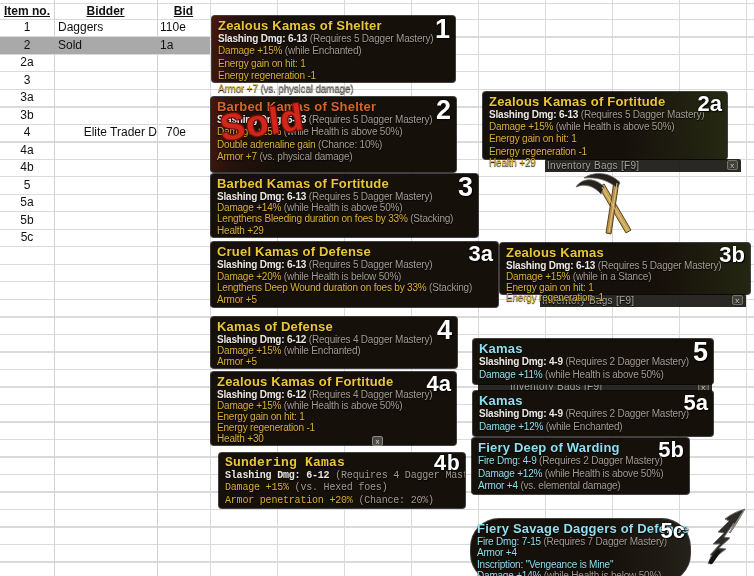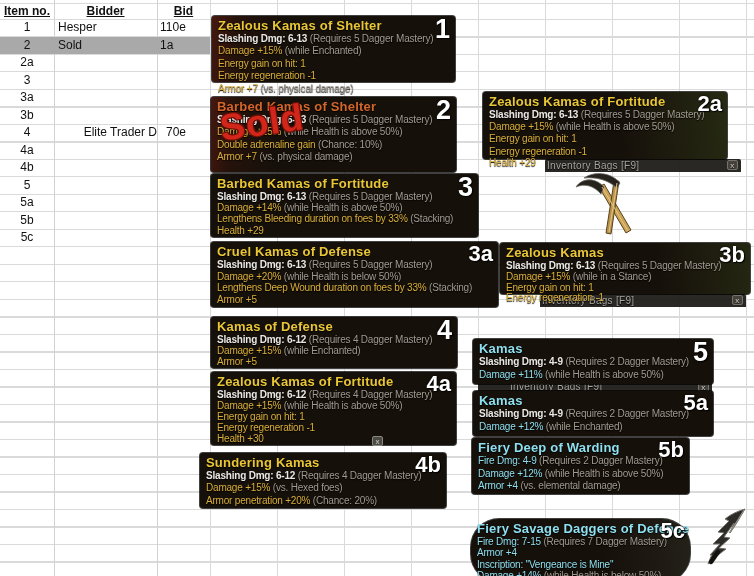--- a/index.html
+++ b/index.html
@@ -57,21 +57,21 @@
   <div class="gridh"></div>
   <div class="gridv"></div>
   <div class="colline" style="left:54px"></div>
   <div class="colline" style="left:157px"></div>
 
   <div id="auction-table">
       <div class="hdr" style="left: 0px; width: 54px;">Item no.</div>
       <div class="hdr" style="left: 54px; width: 103px;">Bidder</div>
       <div class="hdr" style="left: 157px; width: 53px;">Bid</div>
       <div class="cell c-item" style="left: 0px; width: 54px; top: 19px; padding-left: 0px;">1</div>
-      <div class="cell " style="left: 54px; width: 99px; top: 19px; padding-left: 4px;">Hesper</div>
+      <div class="cell " style="left: 54px; width: 99px; top: 19px; padding-left: 4px;">Daggers</div>
       <div class="cell " style="left: 157px; width: 50px; top: 19px; padding-left: 3px;">110e</div>
       <div class="row-hl" style="top: 36.5px; height: 17.5px; background: rgb(169, 169, 169);"></div>
       <div class="cell c-item" style="left: 0px; width: 54px; top: 36.5px; padding-left: 0px;">2</div>
       <div class="cell " style="left: 54px; width: 99px; top: 36.5px; padding-left: 4px;">Sold</div>
       <div class="cell " style="left: 157px; width: 50px; top: 36.5px; padding-left: 3px;">1a</div>
       <div class="cell c-item" style="left: 0px; width: 54px; top: 54px; padding-left: 0px;">2a</div>
       <div class="cell " style="left: 54px; width: 99px; top: 54px; padding-left: 4px;"></div>
       <div class="cell " style="left: 157px; width: 50px; top: 54px; padding-left: 3px;"></div>
       <div class="cell c-item" style="left: 0px; width: 54px; top: 71.5px; padding-left: 0px;">3</div>
       <div class="cell " style="left: 54px; width: 99px; top: 71.5px; padding-left: 4px;"></div>
@@ -187,21 +187,21 @@
         <div class="tt-title" style="color: rgb(233, 198, 54);">Zealous Kamas of Fortitude</div>
         <div class="tt-lines" style="line-height: 11px;">
           <div class="tt-line"><b style="color: rgb(234, 232, 228);">Slashing Dmg: 6-12</b><span style="color: rgb(160, 154, 144);"> (Requires 4 Dagger Mastery)</span></div>
           <div class="tt-line"><span style="color: rgb(217, 175, 57);">Damage +15%</span><span style="color: rgb(160, 154, 144);"> (while Health is above 50%)</span></div>
           <div class="tt-line"><span style="color: rgb(217, 175, 57);">Energy gain on hit: 1</span></div>
           <div class="tt-line"><span style="color: rgb(217, 175, 57);">Energy regeneration -1</span></div>
           <div class="tt-line"><span style="color: rgb(217, 175, 57);">Health +30</span></div>
         </div>
         <div class="tt-label lbl-sm">4a</div>
       </div>
-      <div class="tt" style="left: 200px; top: 453px; width: 246px; height: 55px;">
+      <div class="tt" style="left: 219px; top: 453px; width: 246px; height: 55px; font-family: Liberation Mono, monospace;">
         <div class="tt-title" style="color: rgb(233, 198, 54);">Sundering Kamas</div>
         <div class="tt-lines" style="line-height: 12.3px;">
           <div class="tt-line"><b style="color: rgb(234, 232, 228);">Slashing Dmg: 6-12</b><span style="color: rgb(160, 154, 144);"> (Requires 4 Dagger Mastery)</span></div>
           <div class="tt-line"><span style="color: rgb(217, 175, 57);">Damage +15%</span><span style="color: rgb(160, 154, 144);"> (vs. Hexed foes)</span></div>
           <div class="tt-line"><span style="color: rgb(217, 175, 57);">Armor penetration +20%</span><span style="color: rgb(160, 154, 144);"> (Chance: 20%)</span></div>
         </div>
         <div class="tt-label lbl-sm">4b</div>
       </div>
       <div class="tt" style="left: 473px; top: 339px; width: 240px; height: 45px;">
         <div class="tt-title" style="color: rgb(142, 223, 240);">Kamas</div>

